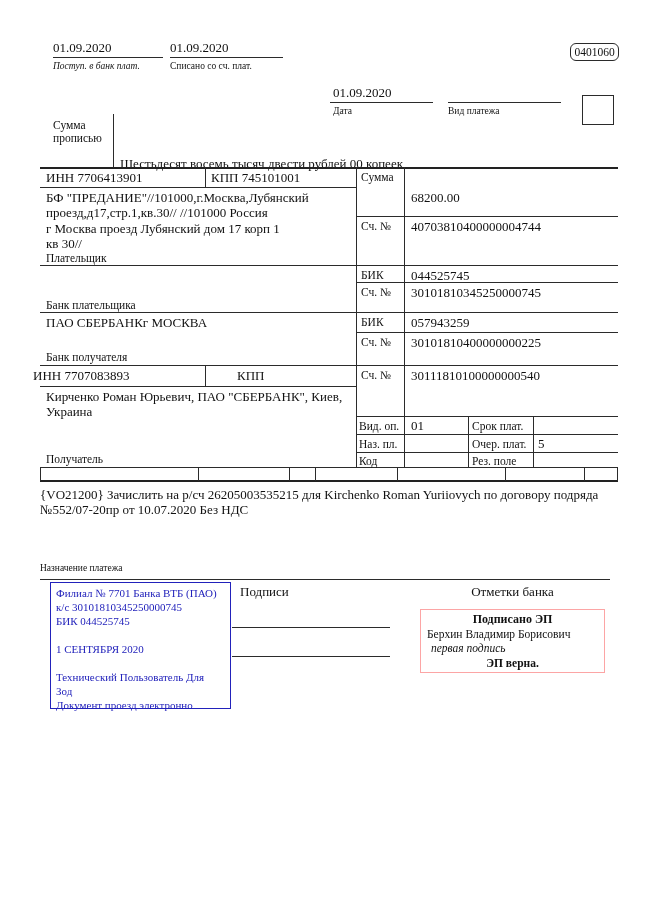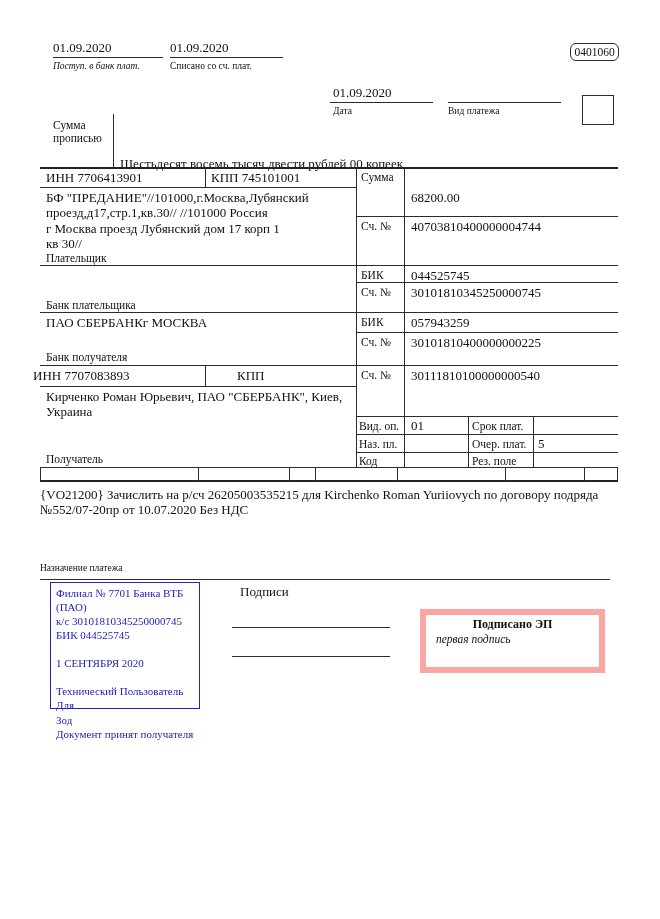--- a/index.html
+++ b/index.html
@@ -15,21 +15,21 @@
   .t{font-size:13px;line-height:1.18;}
   .t-sm{font-size:9.5px;line-height:1.1;}
   .t-lbl{font-size:11.5px;line-height:1.1;}
   .title{font-family:"Liberation Sans","DejaVu Sans",sans-serif;font-weight:bold;font-size:14.5px;}
   .pre{white-space:pre-line;}
   .box{position:absolute;border:1px solid #2b2b2b;box-sizing:border-box;}
   .stamp{
     position:absolute;border:1px solid #2222bb;color:#2222bb;box-sizing:border-box;
     font-size:11px;line-height:1.28;padding:3px 5px;
   }
-  .esign{position:absolute;border:6px solid #fca5a5;box-sizing:border-box;font-size:11.5px;line-height:1.25;padding:2px 6px;}
+  .esign{position:absolute;border:1px solid #fca5a5;box-sizing:border-box;font-size:11.5px;line-height:1.25;padding:2px 6px;}
   .b{font-weight:bold;}
   .i{font-style:italic;}
   .ctr{text-align:center;border-radius:6px;}
 </style>
 </head>
 <body>
 
 <div class="page">
 
   <div class="abs t" style="left:53px;top:40px;">01.09.2020</div>
@@ -128,34 +128,37 @@
   <div class="abs t" style="left:538px;top:436px;">5</div>
   <div class="abs t-lbl" style="left:359px;top:455px;">Код</div>
   <div class="abs t-lbl" style="left:472px;top:455px;">Рез. поле</div>
 
   <div class="abs t pre" style="left:40px;top:487px;width:578px;">{VO21200} Зачислить на р/сч 26205003535215 для Kirchenko Roman Yuriiovych по договору подряда
 №552/07-20пр от 10.07.2020 Без НДС</div>
   <div class="abs t-sm" style="left:40px;top:563px;">Назначение платежа</div>
   <div class="hl" style="left:40px;top:579px;width:570px;"></div>
 
   <div class="abs t" style="left:240px;top:584px;width:110px;">Подписи</div>
+  <div class="abs t" style="left:420px;top:584px;width:185px;text-align:center;">Отметки банка</div>
 
-  <div class="stamp" style="left:50px;top:582px;width:150px;height:127px;">
+  <div class="stamp" style="left:50px;top:582px;width:181px;height:127px;">
     <div>Филиал № 7701 Банка ВТБ (ПАО)</div>
     <div>к/с 30101810345250000745</div>
     <div>БИК 044525745</div>
     <div style="height:14px;"></div>
     <div>1 СЕНТЯБРЯ 2020</div>
     <div style="height:14px;"></div>
     <div class="pre">Технический Пользователь Для
 Зод</div>
-    <div>Документ принят получателя</div>
+    <div>Документ проезд электронно</div>
   </div>
 
   <div class="hl" style="left:232px;top:627px;width:158px;"></div>
   <div class="hl" style="left:232px;top:656px;width:158px;"></div>
 
   <div class="esign" style="left:420px;top:609px;width:185px;height:64px;">
     <div class="b ctr" style="font-size:12px;">Подписано ЭП</div>
+    <div>Берхин Владимир Борисович</div>
     <div class="i" style="padding-left:4px;">первая подпись</div>
+    <div class="b ctr">ЭП верна.</div>
   </div>
 
 </div>
 
 </body></html>

